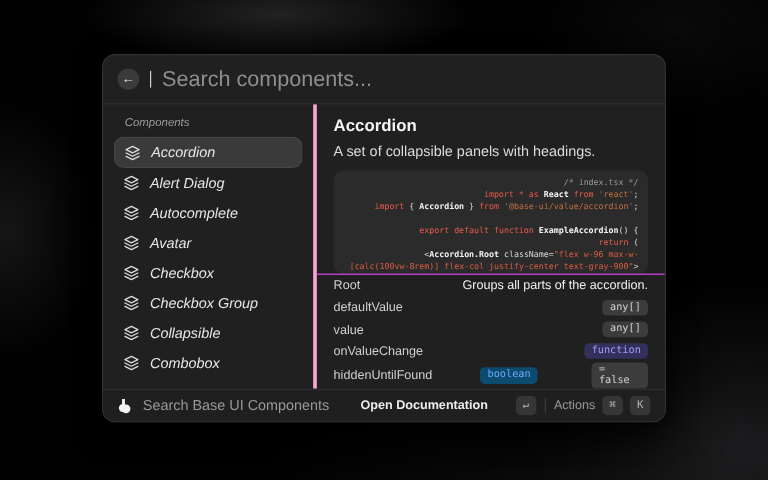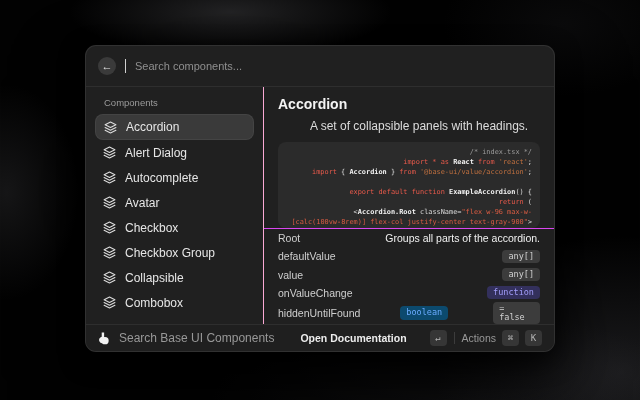--- a/index.html
+++ b/index.html
@@ -16,37 +16,37 @@
     box-shadow:0 30px 70px rgba(0,0,0,.85), 0 8px 24px rgba(0,0,0,.6);
     display:flex;flex-direction:column;box-sizing:border-box;overflow:hidden;}
   
   .search-row{height:40px;flex:0 0 40px;display:flex;align-items:center;
     border-bottom:1px solid #2e2e2e;padding:0 12px;gap:9px;}
   .back-btn{width:18px;height:18px;border-radius:50%;background:#3a3a3a;color:#e6e6e6;
     display:flex;align-items:center;justify-content:center;font-size:11px;line-height:1;
     border:none;flex:0 0 18px;cursor:pointer;}
   .caret{width:1px;height:14px;background:#d0d0d0;}
   .search-input{flex:1;background:transparent;border:none;outline:none;color:#fde047;
-    font-size:11px;font-family:"Liberation Sans",sans-serif;padding:0;}
+    font-size:18px;font-family:"Liberation Sans",sans-serif;padding:0;}
   .search-input::placeholder{color:#8f8f8f;}
   
   .dlg-body{flex:1;display:flex;min-height:0;}
-  .sidebar{width:178px;flex:0 0 178px;border-right:1px solid #f9a8d4;box-sizing:border-box;
-    padding:8px 9px 0;overflow:hidden;}
+  .sidebar{width:178px;flex:0 0 178px;border-right:3px solid #f9a8d4;box-sizing:border-box;
+    padding:8px 9px 0;overflow:hidden;font-style:italic;}
   .sb-header{font-size:9.5px;color:#9b9b9b;margin:2px 0 6px 9px;}
   .sb-item{height:25px;display:flex;align-items:center;gap:9px;padding:0 8px;border-radius:8px;
     color:#e6e6e6;cursor:pointer;}
   .sb-item.sel{background:#3a3a3a;border:1px solid rgba(255,255,255,.05);height:24px;}
   .li-ic{width:13px;height:13px;flex:0 0 13px;}
   .sb-label{font-size:12px;white-space:nowrap;}
   
   .main{flex:1;display:flex;flex-direction:column;min-width:0;}
   .main-head{padding:9px 14px 0;}
   .d-title{font-size:14px;font-weight:700;color:#f4f4f4;}
-  .d-desc{font-size:12px;color:#dcdcdc;margin-top:7px;margin-left:32px;}
+  .d-desc{font-size:12px;color:#dcdcdc;margin-top:7px;}
   .code-block{margin-top:9px;height:86px;background:#2b2b2b;border-radius:8px;
     padding:5px 8px 0;box-sizing:border-box;overflow:hidden;
     font-family:"DejaVu Sans Mono",monospace;font-size:6.9px;line-height:10px;}
   .cl{white-space:pre;overflow:hidden;text-align:right;}
   .tk-cm{color:#9a9a9a;}
   .tk-kw{color:#ea5a4b;}
   .tk-bd{color:#f2f2f2;font-weight:700;}
   .tk-pl{color:#d9d9d9;}
   .tk-st{color:#c0703f;}
   .tk-st2{color:#da5c42;}

